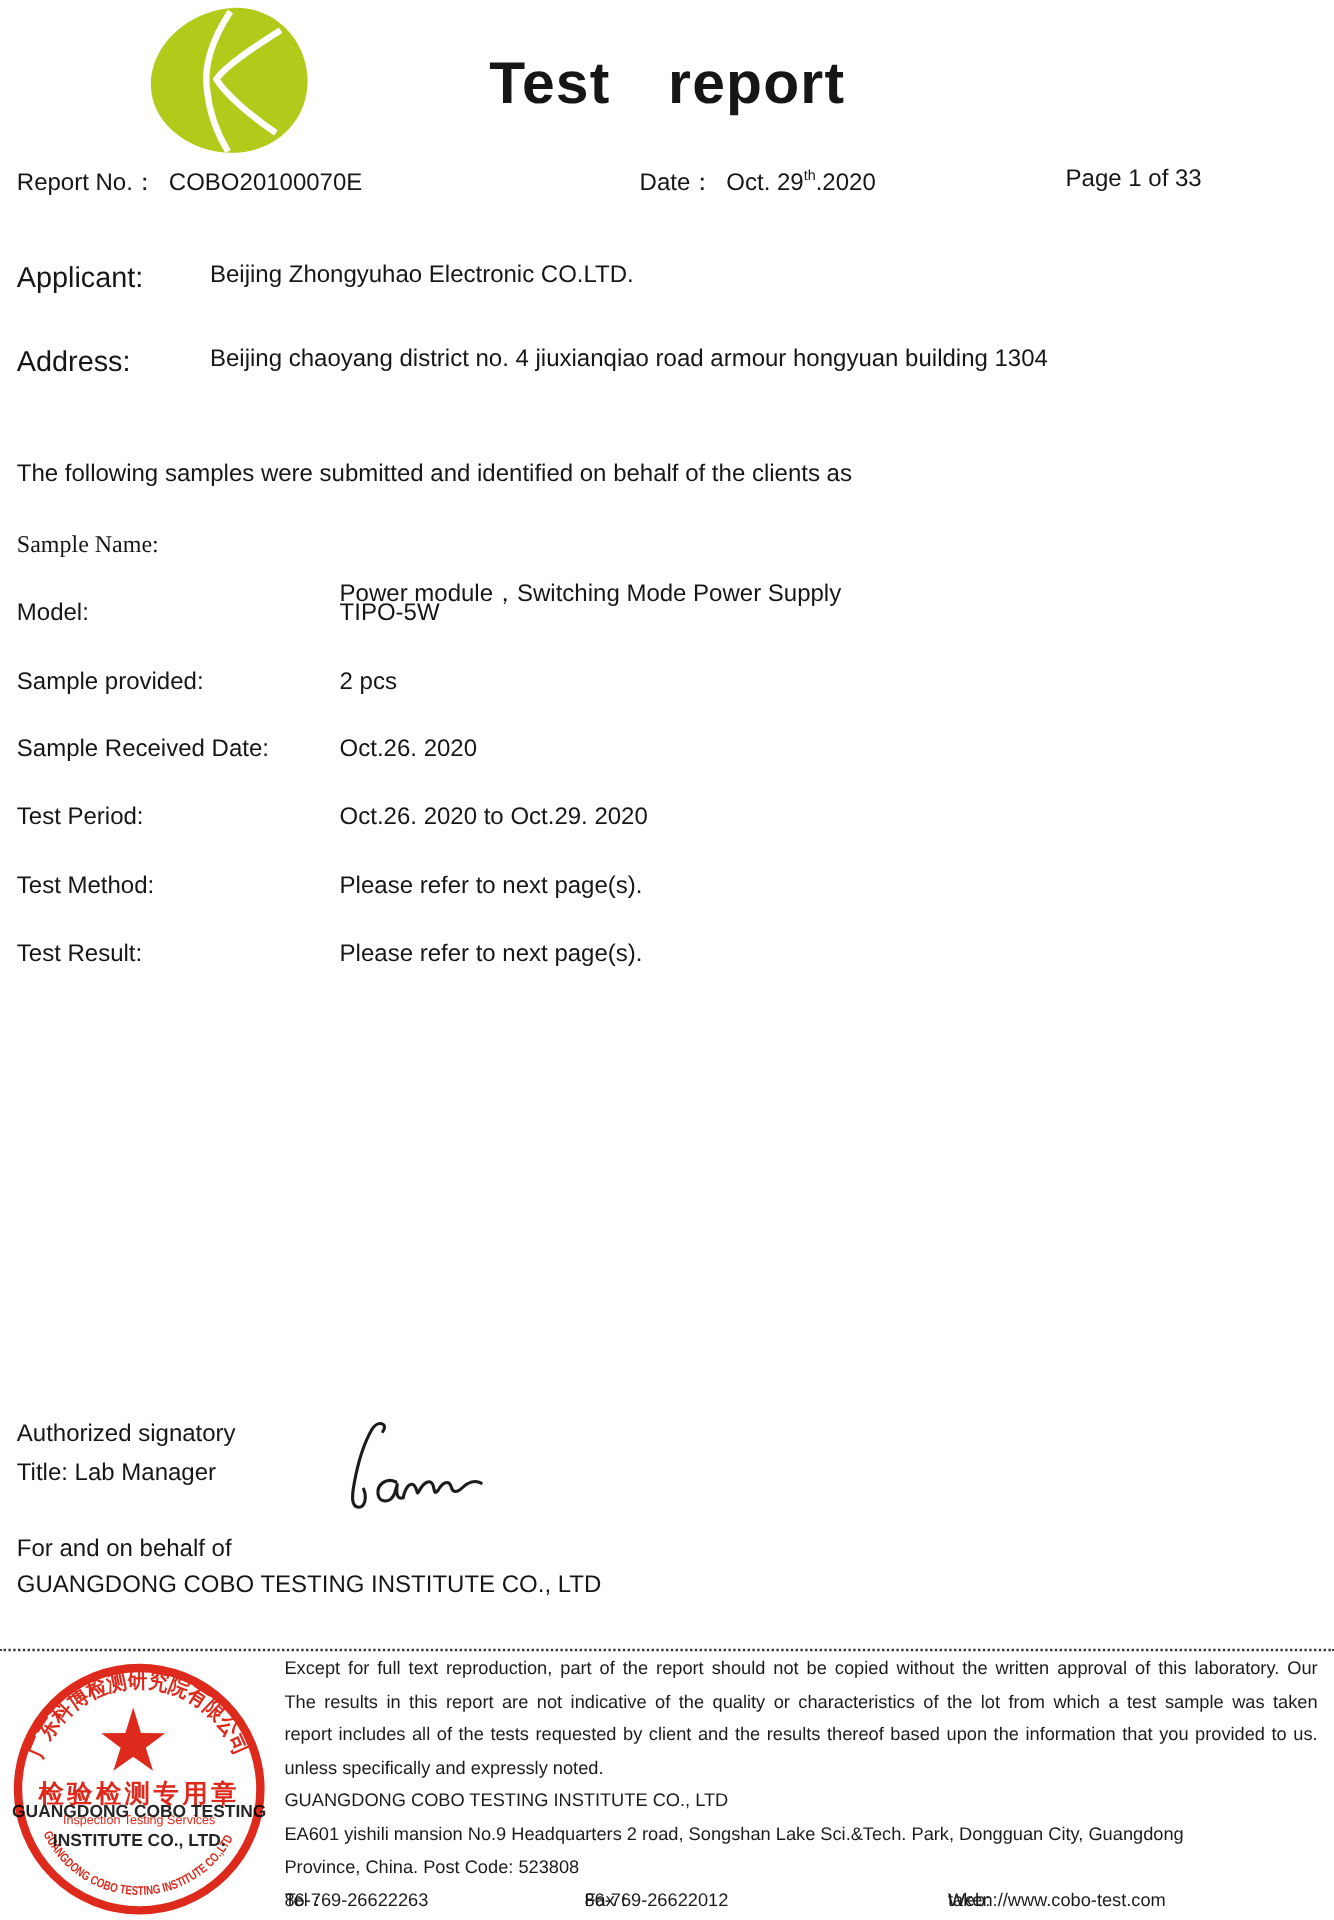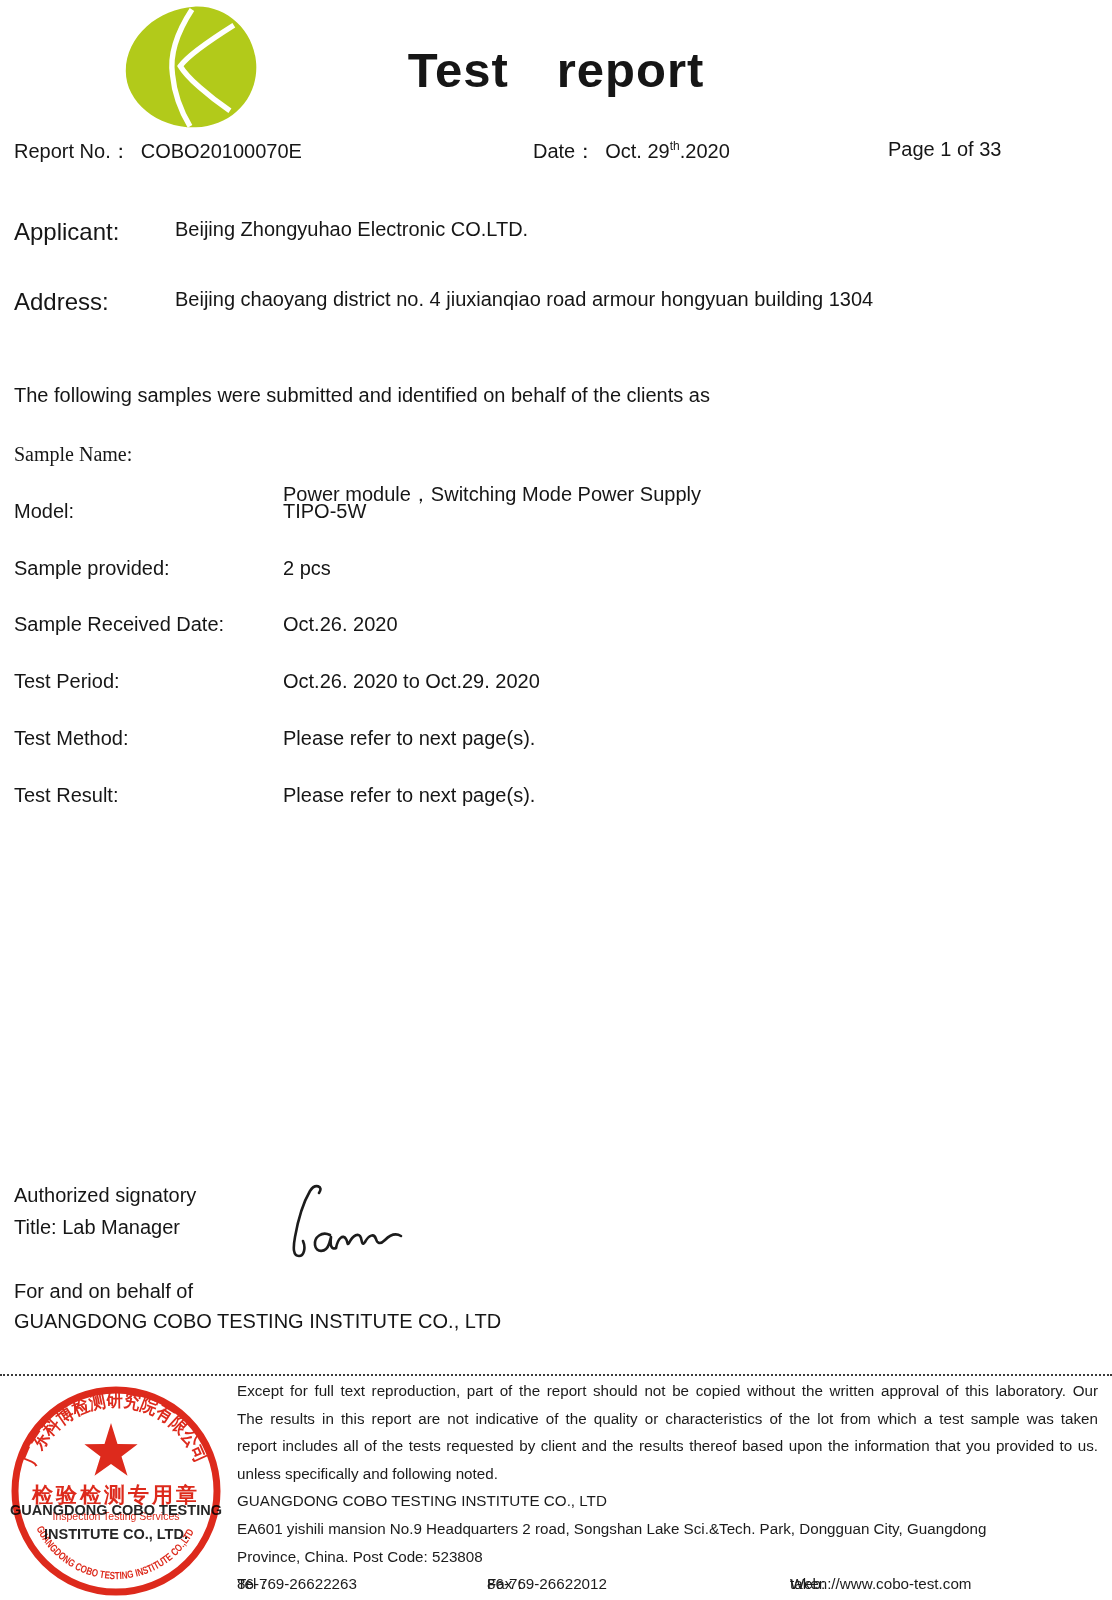--- a/index.html
+++ b/index.html
@@ -134,21 +134,21 @@
     <text x="108" y="147" text-anchor="middle" font-size="10.5" fill="#dd2a1c">Inspection Testing Services</text>
     <text font-size="10.5" font-weight="bold" fill="#dd2a1c">
       <textPath href="#arcBottom" startOffset="0" textLength="196" lengthAdjust="spacingAndGlyphs">GUANGDONG COBO TESTING INSTITUTE CO.,LTD</textPath>
     </text>
   </svg>
 
   <div class="abs footer">
     <div class="just">Except for full text reproduction, part of the report should not be copied without the written approval of this laboratory. Our</div>
     <div class="just">The results in this report are not indicative of the quality or characteristics of the lot from which a test sample was taken</div>
     <div class="just">report includes all of the tests requested by client and the results thereof based upon the information that you provided to us.</div>
-    <div>unless specifically and following noted.</div>
+    <div>unless specifically and expressly noted.</div>
     <div>GUANGDONG COBO TESTING INSTITUTE CO., LTD</div>
     <div>EA601 yishili mansion No.9 Headquarters 2 road, Songshan Lake Sci.&amp;Tech. Park, Dongguan City, Guangdong</div>
     <div>Province, China. Post Code: 523808</div>
     <div class="telrow">
       <span class="tel-pos">
           <span>Tel：</span>
           <span>86-769-26622263</span>
         </span>
       <span class="fax-pos">
           <span>Fax：</span>

